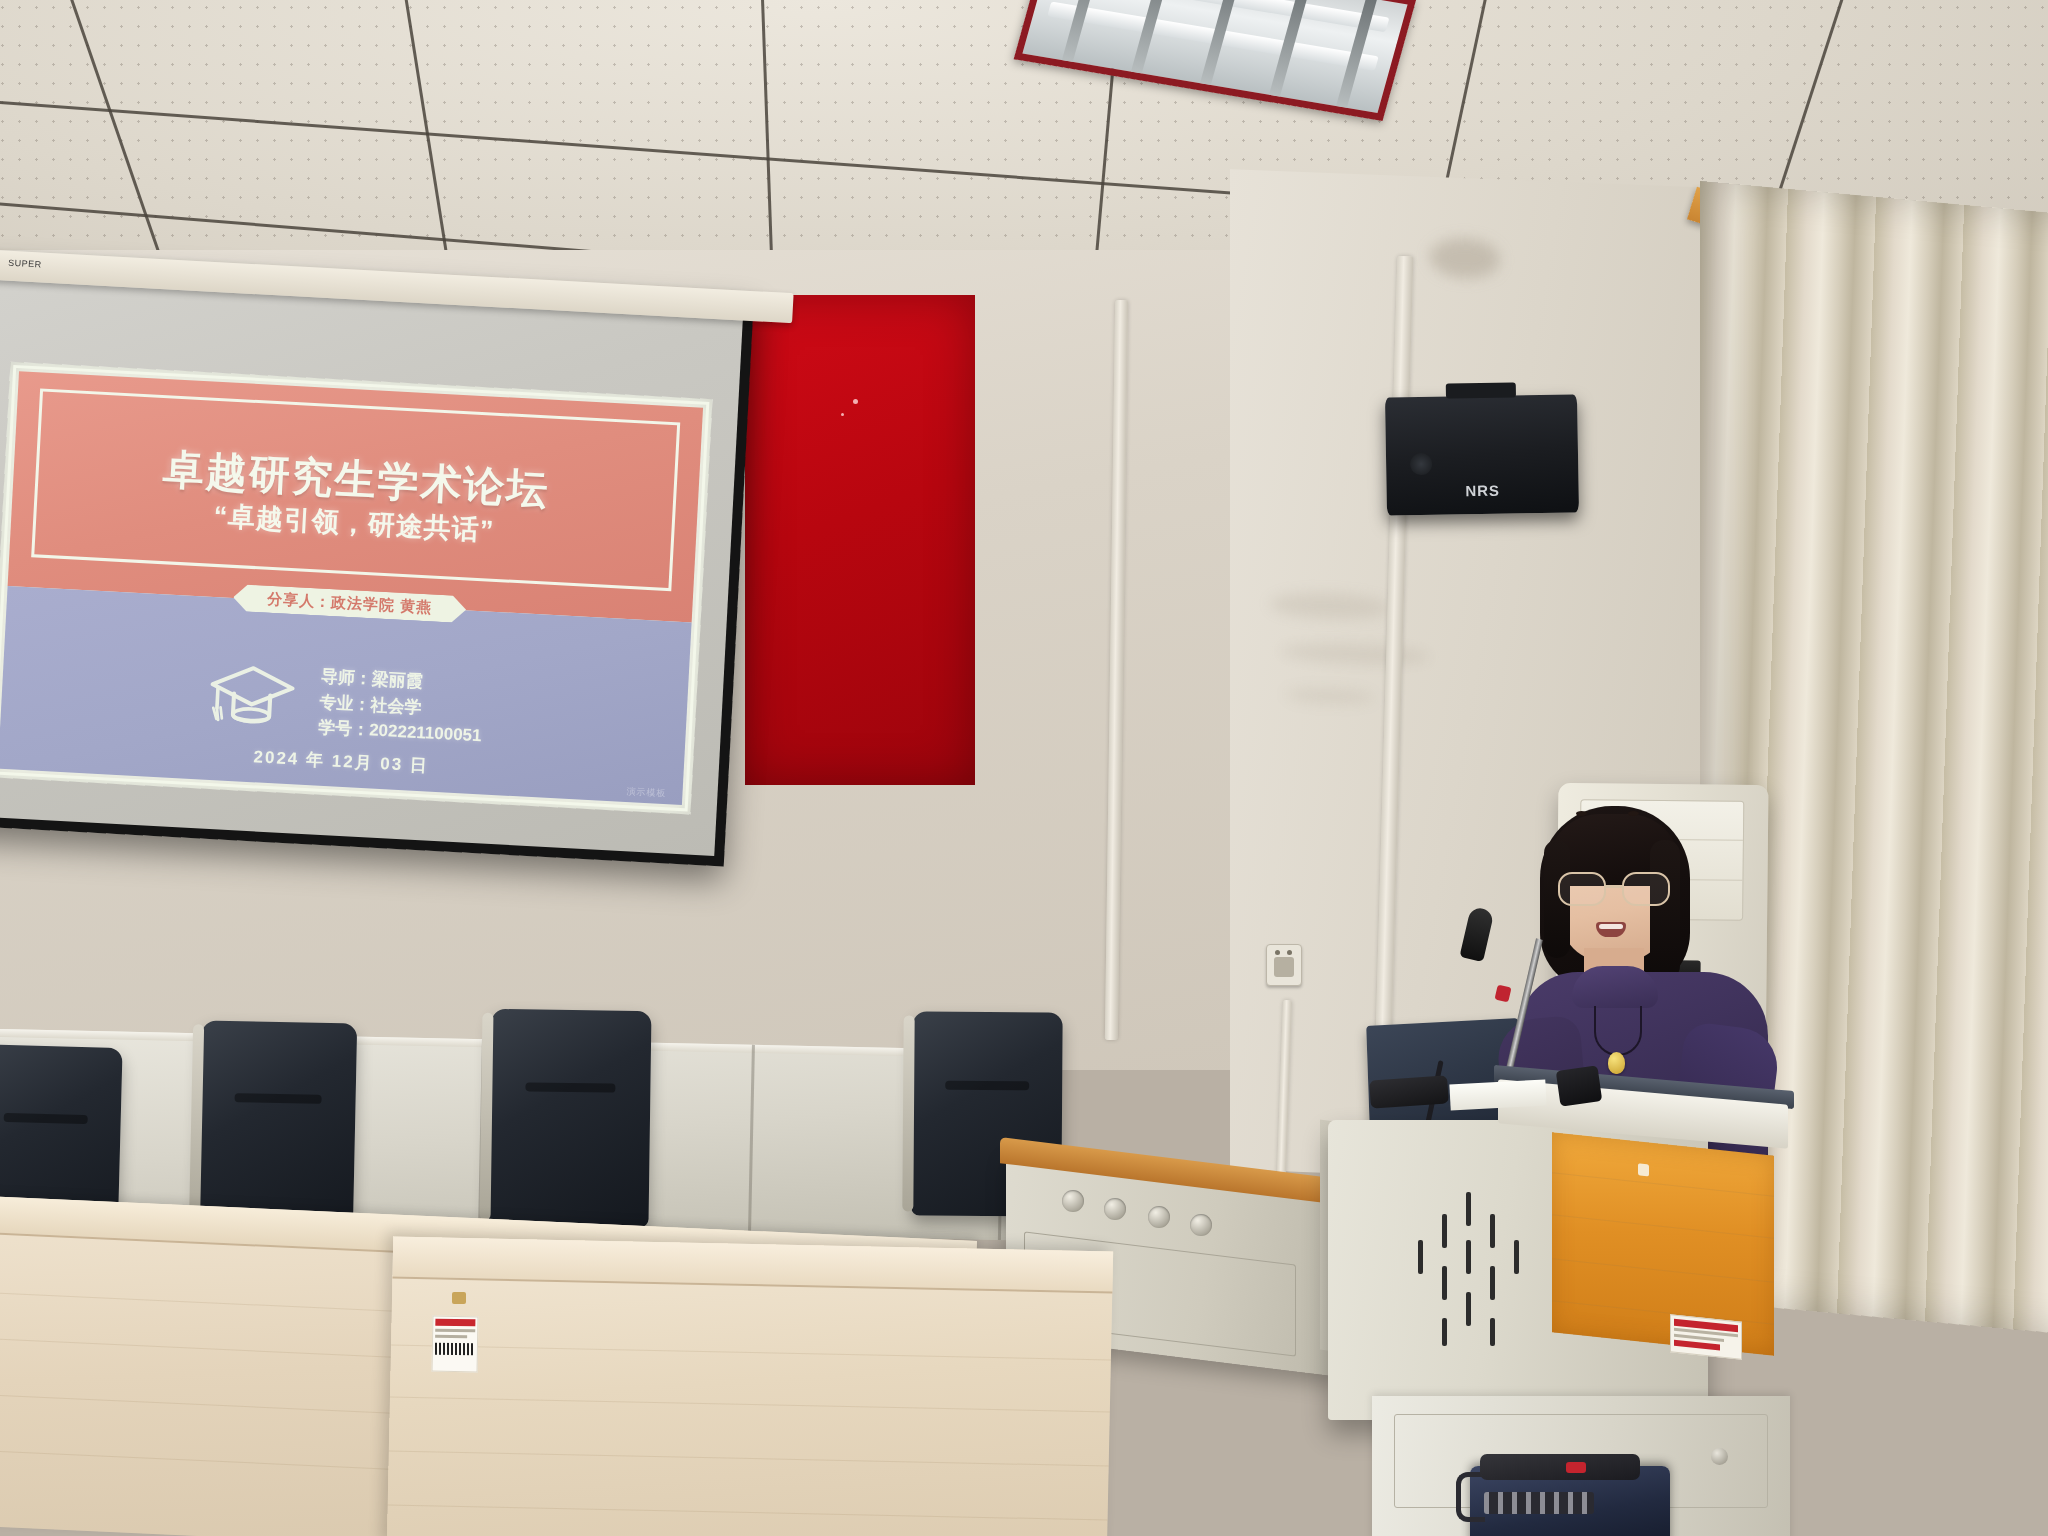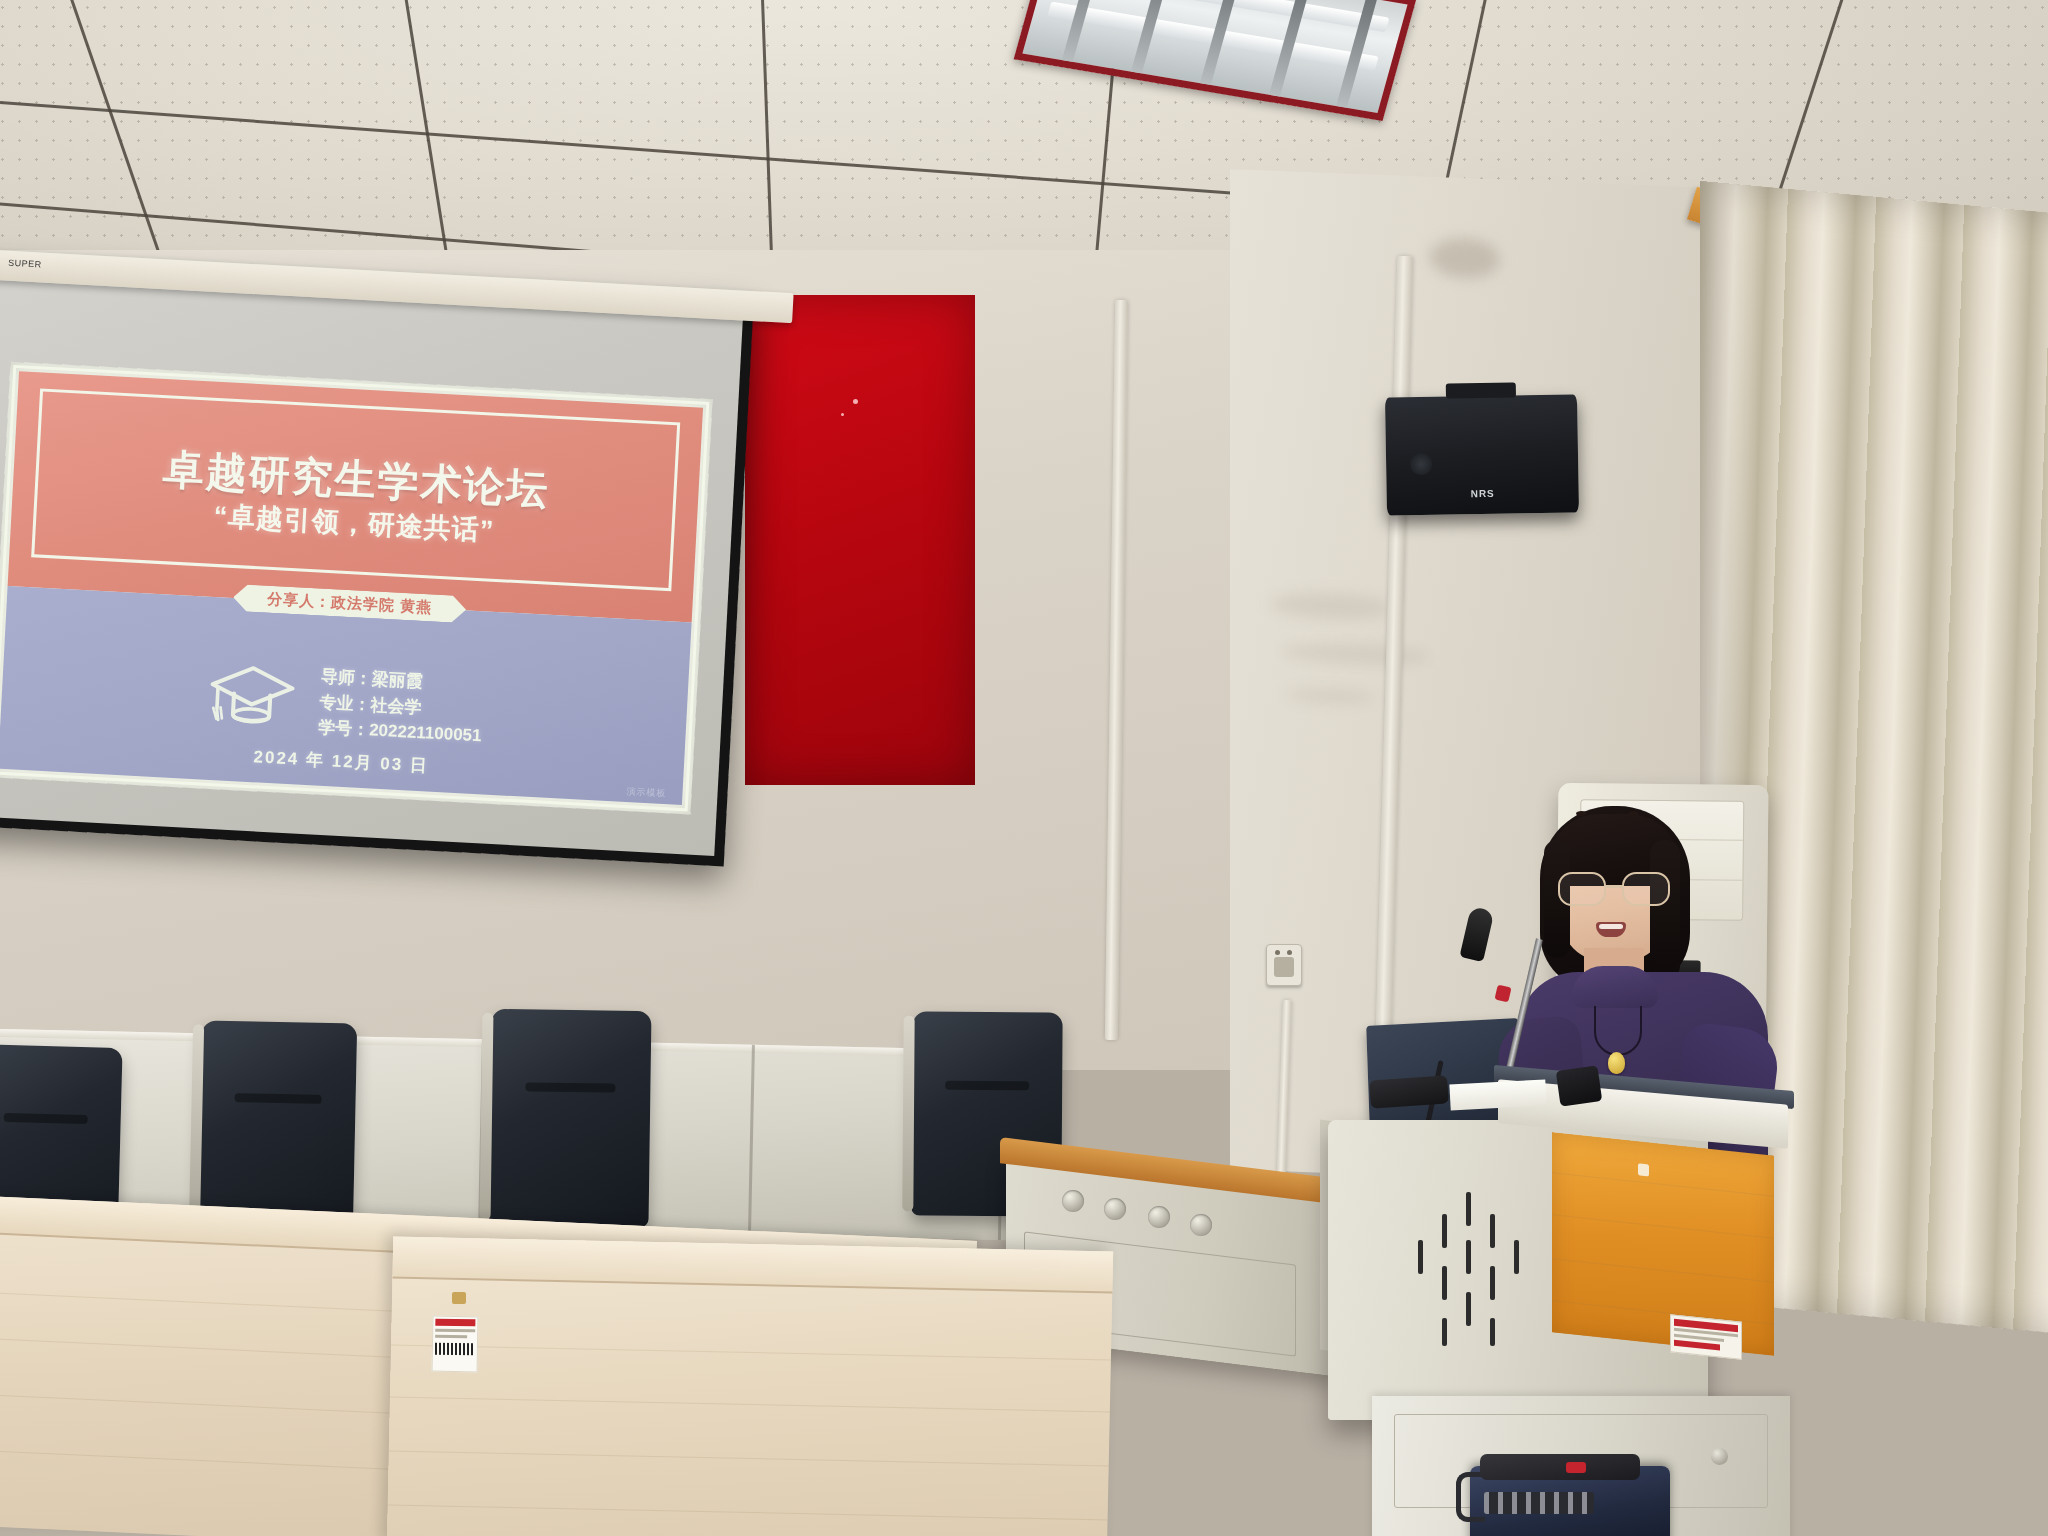--- a/index.html
+++ b/index.html
@@ -166,21 +166,21 @@
     position:absolute;left:1386px;top:396px;width:192px;height:118px;
     background:linear-gradient(175deg,#2b2e34 0%,#1b1d21 50%,#0e1013 100%);
     border-radius:4px/10px;transform:rotate(-1deg);
     box-shadow:0 8px 16px rgba(0,0,0,.5);
   }
   .nrs-speaker .bracket{
     position:absolute;left:50%;top:-13px;transform:translateX(-50%);
     width:70px;height:15px;background:#1a1c1f;border-radius:3px;
   }
   .nrs-label{position:absolute;left:50%;bottom:15px;transform:translateX(-50%);
-    color:#cfd2d6;font-size:10px;font-weight:bold;letter-spacing:1px;}
+    color:#cfd2d6;font-size:15px;font-weight:bold;letter-spacing:1px;}
   .nrs-cone{position:absolute;left:24px;top:56px;width:22px;height:22px;border-radius:50%;
     background:radial-gradient(circle,#34383e,#17191c);}
 
   
   .valance{
     position:absolute;left:1692px;top:186px;width:420px;height:34px;
     background:linear-gradient(180deg,#e0a148,#c98532);
     transform:rotate(17deg);transform-origin:left center;
     box-shadow:0 3px 6px rgba(0,0,0,.3);
   }

